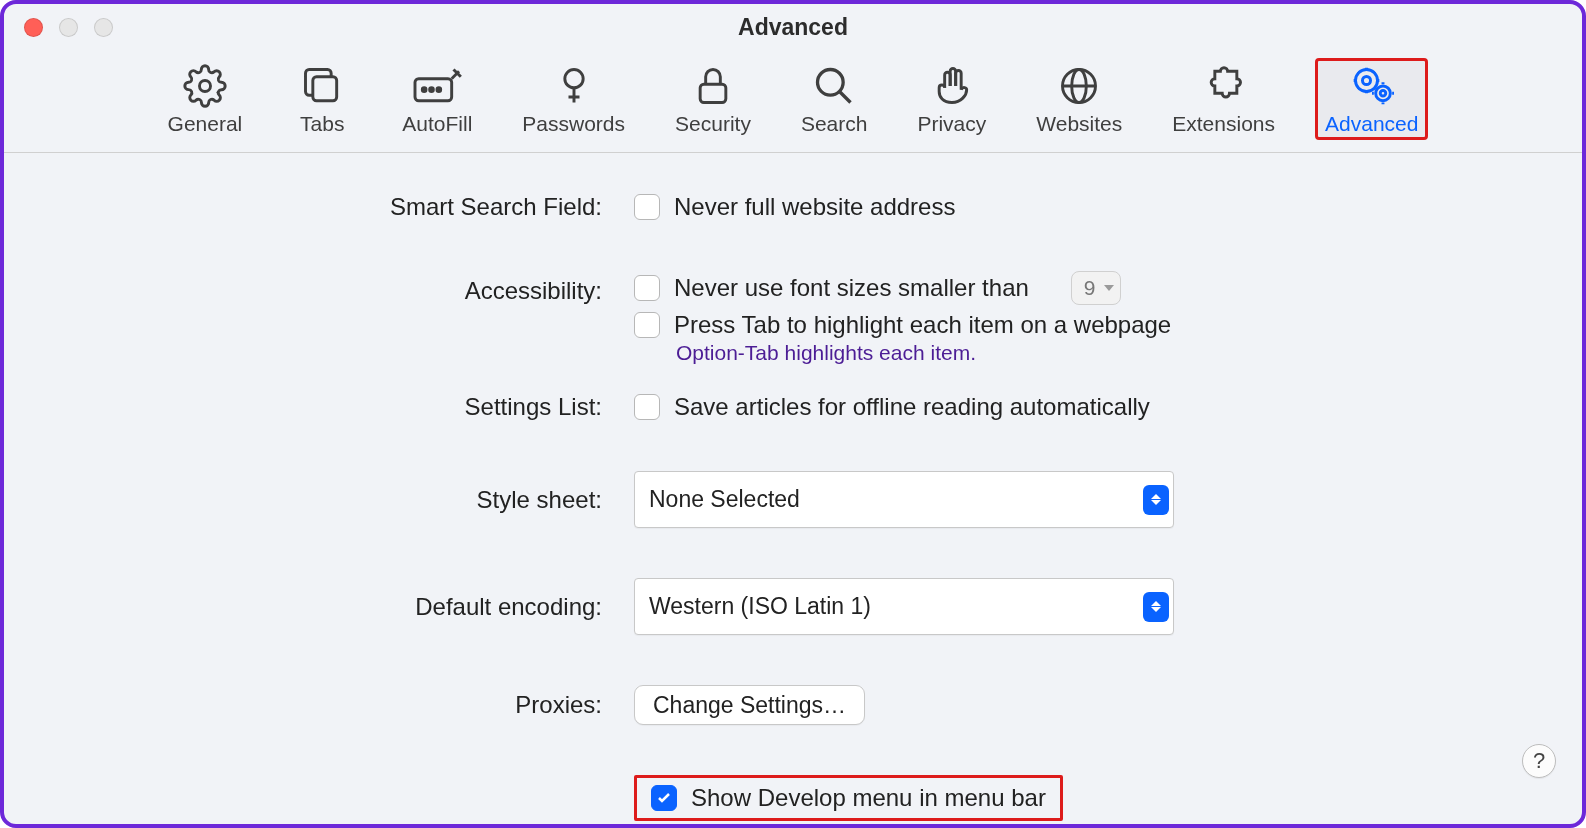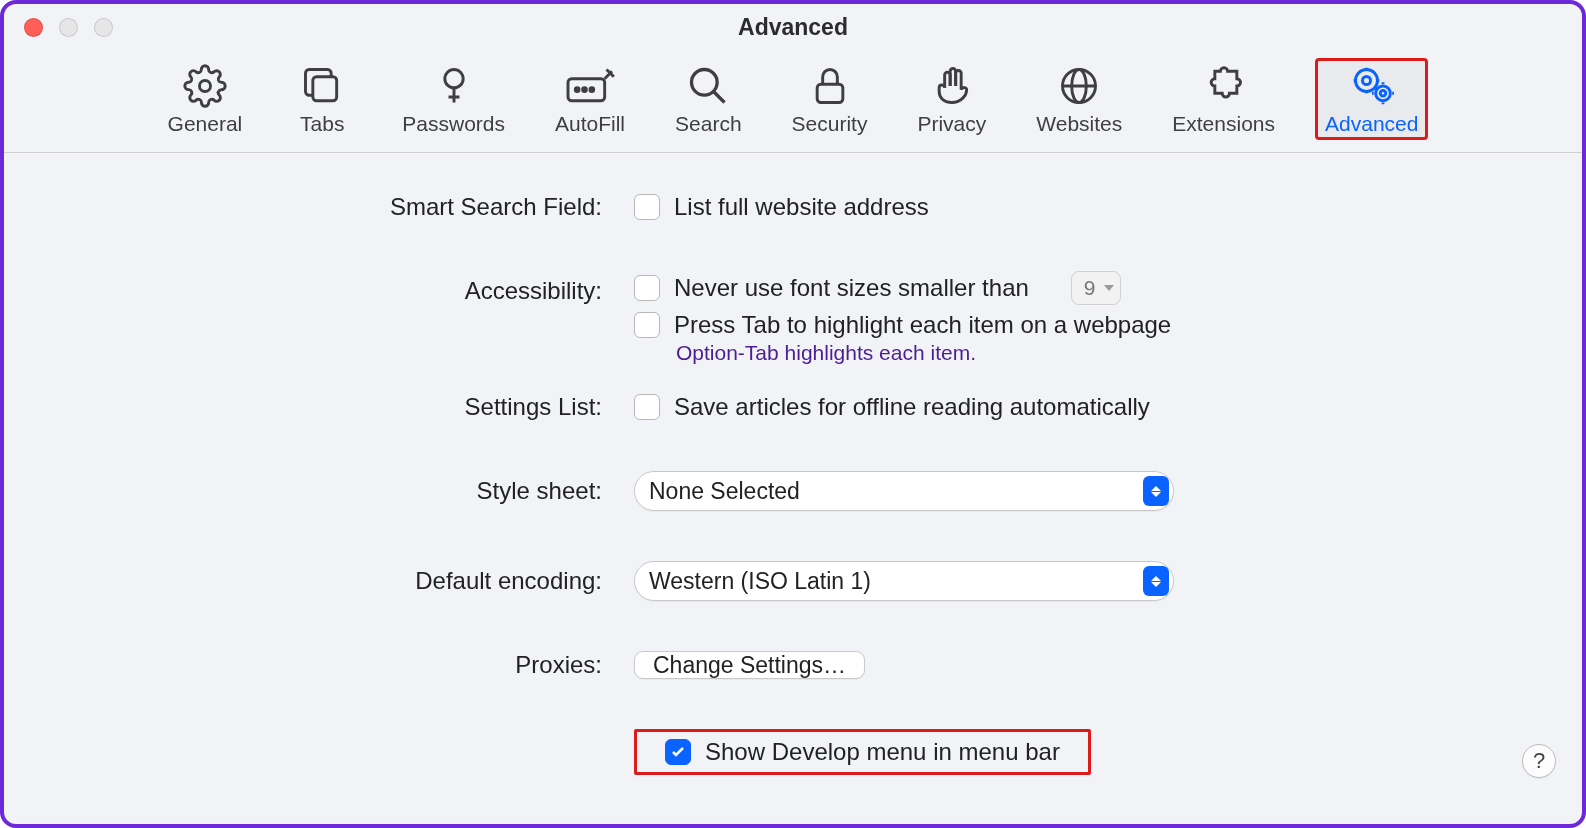--- a/index.html
+++ b/index.html
@@ -116,22 +116,22 @@
     margin-left: 612px;
     margin-top: -4px;
     margin-bottom: 28px;
   }
   .select {
     display: inline-flex;
     align-items: center;
     justify-content: space-between;
     background: #fff;
     border: 1px solid #c8c8c8;
-    border-radius: 20px;
-    height: 40px;
+    border-radius: 4px;
+    height: 57px;
     padding: 0 4px 0 14px;
     font-size: 23px;
     min-width: 540px;
     box-shadow: 0 1px 1px rgba(0,0,0,0.04);
   }
   .select .arrows {
     width: 26px; height: 30px;
     background: #0a63ff;
     border-radius: 6px;
     display:flex; flex-direction:column; align-items:center; justify-content:center;
@@ -144,28 +144,28 @@
     display:inline-flex; align-items:center;
     background:#f2f2f2; border:1px solid #d0d0d0; border-radius:8px;
     height: 34px; padding: 0 6px 0 12px;
     font-size: 21px; color: #777;
     gap: 8px;
   }
   .stepper .chev { width:0;height:0;border-left:5px solid transparent;border-right:5px solid transparent;border-top:6px solid #9a9a9a;}
   .button {
     display:inline-flex; align-items:center;
     background:#fff; border:1px solid #c8c8c8; border-radius:9px;
-    height: 28px; padding: 0 18px; font-size: 23px;
+    height: 40px; padding: 0 18px; font-size: 23px;
     box-shadow: 0 1px 1px rgba(0,0,0,0.04);
   }
   .section-gap { height: 34px; }
   .highlight-red {
     border: 3px solid #dd1b1b;
     border-radius: 2px;
-    padding: 6px 28px;
+    padding: 6px 14px;
     display:inline-flex;
     align-items:center;
     gap: 14px;
   }
   .help {
     position:absolute;
     right: 26px;
     bottom: 46px;
     width: 34px; height: 34px;
     border-radius: 50%;
@@ -199,51 +199,51 @@
       <span>General</span>
     </div>
     <div class="toolbar-item">
       <svg width="44" height="44" viewBox="0 0 24 24" fill="none" stroke="#3f3f3f" stroke-width="1.6">
           <rect x="7" y="7" width="13" height="13" rx="2"></rect>
           <path d="M17 7V5a2 2 0 0 0-2-2H5a2 2 0 0 0-2 2v10a2 2 0 0 0 2 2h2"></path>
         </svg>
       <span>Tabs</span>
     </div>
     <div class="toolbar-item">
-      <svg width="44" height="44" viewBox="0 0 24 24" fill="none" stroke="#3f3f3f" stroke-width="1.6">
-          <circle cx="12" cy="8" r="5"></circle>
-          <path d="M12 13v8"></path>
-          <path d="M9 18h6"></path>
-        </svg>
-      <span>Passwords</span>
-    </div>
-    <div class="toolbar-item">
       <svg width="56" height="44" viewBox="0 0 28 24" fill="none" stroke="#3f3f3f" stroke-width="1.6">
           <rect x="2" y="8" width="20" height="12" rx="2"></rect>
           <circle cx="7" cy="14" r="1" fill="#3f3f3f"></circle>
           <circle cx="11" cy="14" r="1" fill="#3f3f3f"></circle>
           <circle cx="15" cy="14" r="1" fill="#3f3f3f"></circle>
           <path d="M22 8 L26 4"></path>
           <path d="M23 3 L27 7"></path>
         </svg>
       <span>AutoFill</span>
     </div>
     <div class="toolbar-item">
+      <svg width="44" height="44" viewBox="0 0 24 24" fill="none" stroke="#3f3f3f" stroke-width="1.6">
+          <circle cx="12" cy="8" r="5"></circle>
+          <path d="M12 13v8"></path>
+          <path d="M9 18h6"></path>
+        </svg>
+      <span>Passwords</span>
+    </div>
+    <div class="toolbar-item">
+      <svg width="44" height="44" viewBox="0 0 24 24" fill="none" stroke="#3f3f3f" stroke-width="1.6">
+          <rect x="5" y="11" width="14" height="10" rx="2"></rect>
+          <path d="M8 11V7a4 4 0 0 1 8 0v4"></path>
+        </svg>
+      <span>Security</span>
+    </div>
+    <div class="toolbar-item">
       <svg width="44" height="44" viewBox="0 0 24 24" fill="none" stroke="#3f3f3f" stroke-width="1.8">
           <circle cx="10" cy="10" r="7"></circle>
           <line x1="21" y1="21" x2="15" y2="15"></line>
         </svg>
       <span>Search</span>
-    </div>
-    <div class="toolbar-item">
-      <svg width="44" height="44" viewBox="0 0 24 24" fill="none" stroke="#3f3f3f" stroke-width="1.6">
-          <rect x="5" y="11" width="14" height="10" rx="2"></rect>
-          <path d="M8 11V7a4 4 0 0 1 8 0v4"></path>
-        </svg>
-      <span>Security</span>
     </div>
     <div class="toolbar-item">
       <svg width="44" height="44" viewBox="0 0 24 24" fill="none" stroke="#3f3f3f" stroke-width="1.6">
           <path d="M8 13V6a1.5 1.5 0 0 1 3 0v6"></path>
           <path d="M11 12V4a1.5 1.5 0 0 1 3 0v8"></path>
           <path d="M14 12V5a1.5 1.5 0 0 1 3 0v9"></path>
           <path d="M17 14c1-2 3-1 3 0 0 3-3 7-8 7s-7-3-7-6v-2c0-2 3-2 3 0"></path>
         </svg>
       <span>Privacy</span>
     </div>
@@ -277,21 +277,21 @@
       <span>Advanced</span>
     </div>
   </div>
 
   <div class="content">
 
     <div class="row">
       <div class="label-col">Smart Search Field:</div>
       <div class="field-col">
         <span class="checkbox"></span>
-        <span>List full website address</span>
+        <span>Never full website address</span>
       </div>
     </div>
 
     <div class="section-gap"></div>
 
     <div class="row tight">
       <div class="label-col">Accessibility:</div>
       <div class="field-col">
         <span class="checkbox"></span>
         <span>Never use font sizes smaller than</span>

